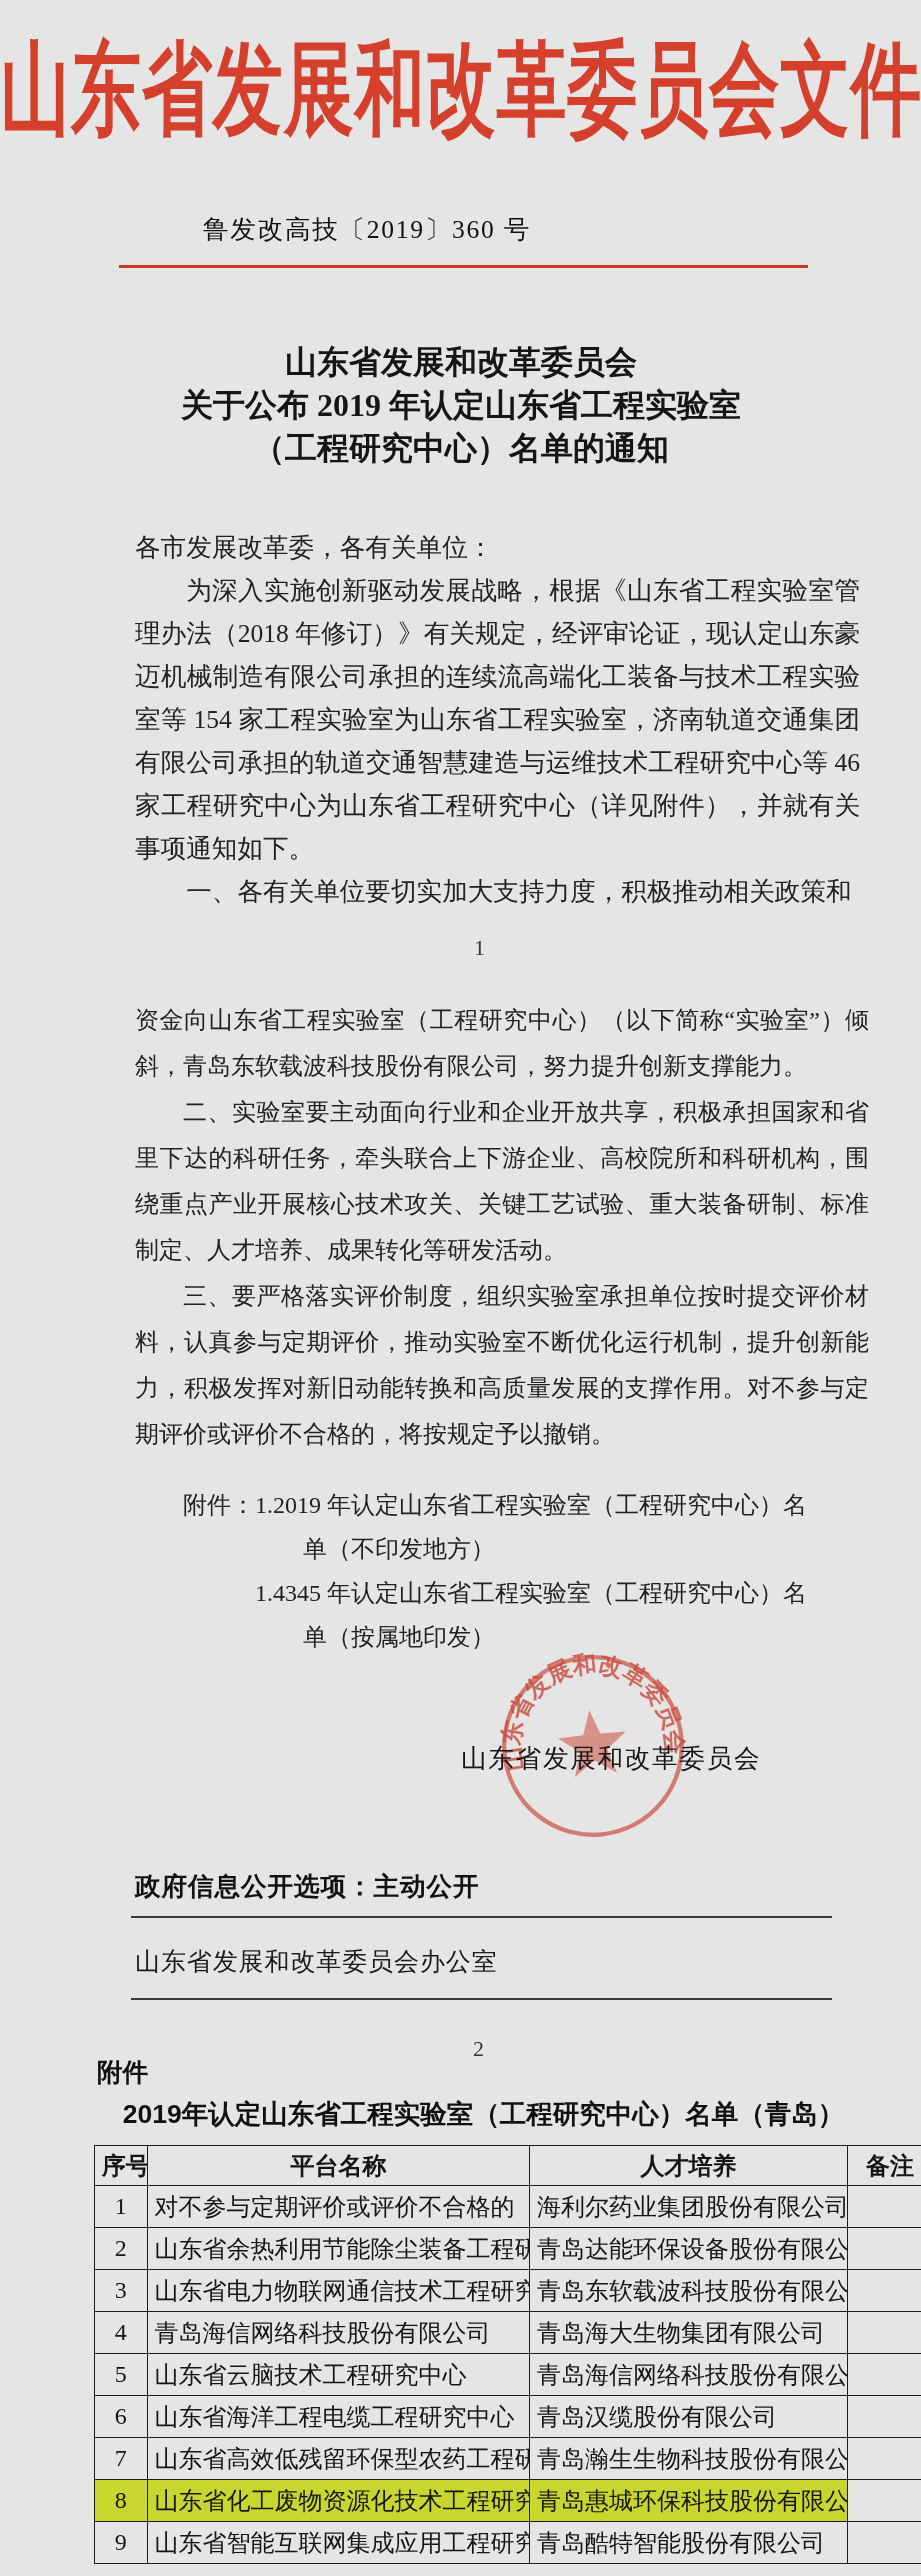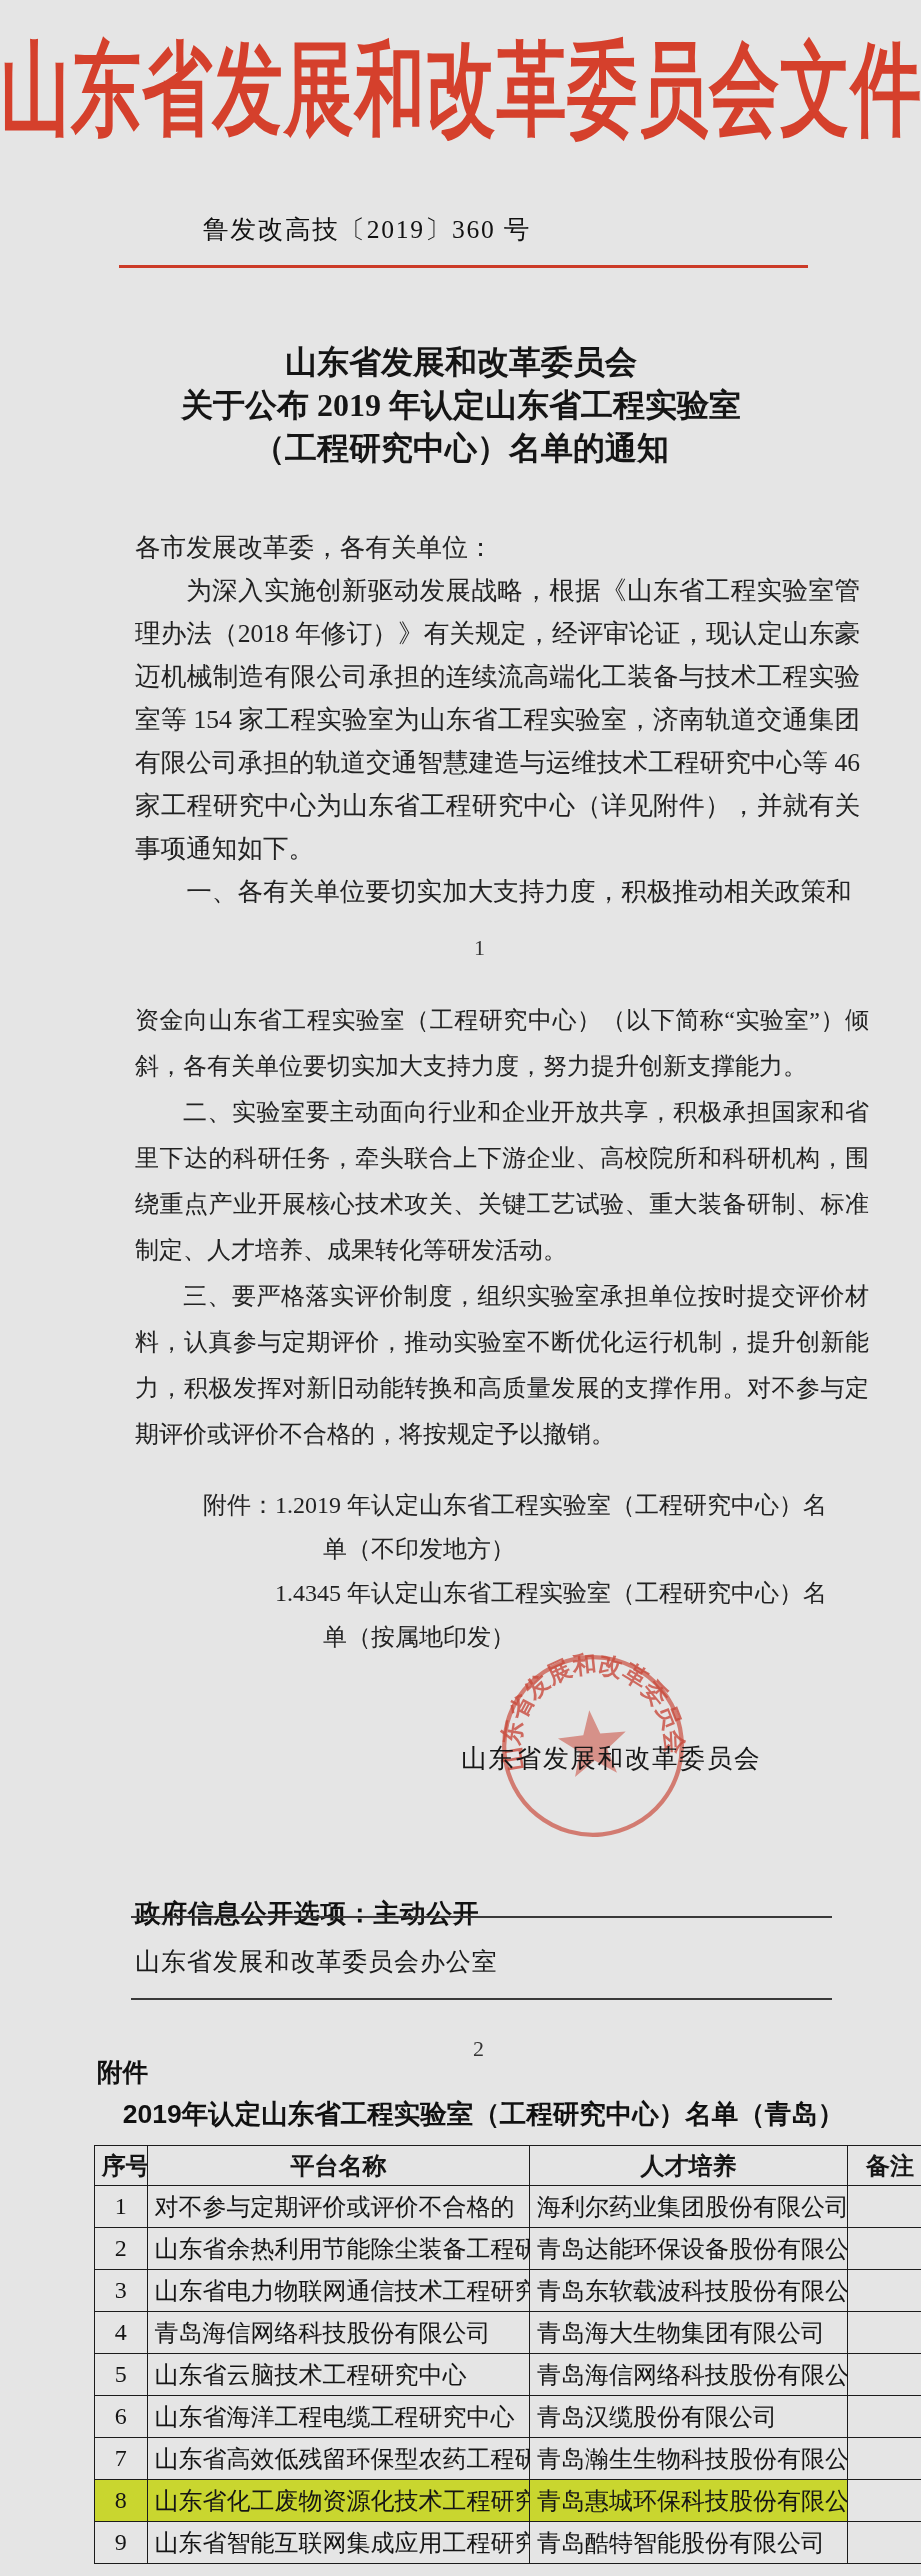--- a/index.html
+++ b/index.html
@@ -40,37 +40,37 @@
   
   .body2{
     position:absolute;top:997px;left:135px;width:734px;
     font-size:24px;line-height:46px;text-align:justify;color:#222;
   }
   .body2 .para{ margin:0; }
   .attachments{
     display:flex;margin-top:25.6px;line-height:44px;text-align:left;
     padding-left:48px;
   }
-  .attachments .label{ white-space:nowrap;margin-left:20px; }
+  .attachments .label{ white-space:nowrap; }
   .attachments .items{ width:555px; }
   .attachments .item{ padding-left:2em;text-indent:-2em; }
   
   .seal{
     position:absolute;top:1635px;left:482px;width:222px;height:222px;
     transform:rotate(-6deg);opacity:.9;
   }
   .signer{
     position:absolute;top:1741px;left:461px;
     font-size:25.6px;letter-spacing:1.7px;color:#161616;white-space:nowrap;
   }
   
   .disclosure{
     position:absolute;top:1869px;left:135px;
     font-family:"Liberation Sans","DejaVu Sans",sans-serif;
-    font-size:25.6px;font-weight:bold;color:#111;letter-spacing:0.9px;margin-top:27px;
+    font-size:25.6px;font-weight:bold;color:#111;letter-spacing:0.9px;
   }
   .hr1{ position:absolute;top:1916px;left:131px;width:701px;height:1.7px;background:#3a3a3a; }
   .office{
     position:absolute;top:1945px;left:135px;
     font-family:"Liberation Sans","DejaVu Sans",sans-serif;
     font-size:25px;color:#1b1b1b;letter-spacing:0.9px;
   }
   .hr2{ position:absolute;top:1998px;left:131px;width:701px;height:1.7px;background:#3a3a3a; }
   .pageno-2{ top:2036px;left:473px; }
   
@@ -118,21 +118,21 @@
   </div>
 
   <div class="body1">
     <div class="salutation">各市发展改革委，各有关单位：</div>
     <div class="indent">为深入实施创新驱动发展战略，根据《山东省工程实验室管理办法（2018 年修订）》有关规定，经评审论证，现认定山东豪迈机械制造有限公司承担的连续流高端化工装备与技术工程实验室等 154 家工程实验室为山东省工程实验室，济南轨道交通集团有限公司承担的轨道交通智慧建造与运维技术工程研究中心等 46 家工程研究中心为山东省工程研究中心（详见附件），并就有关事项通知如下。</div>
     <div class="indent">一、各有关单位要切实加大支持力度，积极推动相关政策和</div>
   </div>
   <div class="pageno pageno-1">1</div>
 
   <div class="body2">
-    <div class="para">资金向山东省工程实验室（工程研究中心）（以下简称“实验室”）倾斜，各有关单位要切实加大支持力度，努力提升创新支撑能力。</div>
+    <div class="para">资金向山东省工程实验室（工程研究中心）（以下简称“实验室”）倾斜，青岛东软载波科技股份有限公司，努力提升创新支撑能力。</div>
     <div class="para indent">二、实验室要主动面向行业和企业开放共享，积极承担国家和省里下达的科研任务，牵头联合上下游企业、高校院所和科研机构，围绕重点产业开展核心技术攻关、关键工艺试验、重大装备研制、标准制定、人才培养、成果转化等研发活动。</div>
     <div class="para indent">三、要严格落实评价制度，组织实验室承担单位按时提交评价材料，认真参与定期评价，推动实验室不断优化运行机制，提升创新能力，积极发挥对新旧动能转换和高质量发展的支撑作用。对不参与定期评价或评价不合格的，将按规定予以撤销。</div>
     <div class="attachments">
       <div class="label">附件：</div>
       <div class="items">
         <div class="item">1.2019 年认定山东省工程实验室（工程研究中心）名单（不印发地方）</div>
         <div class="item">1.4345 年认定山东省工程实验室（工程研究中心）名单（按属地印发）</div>
       </div>
     </div>
   </div>

